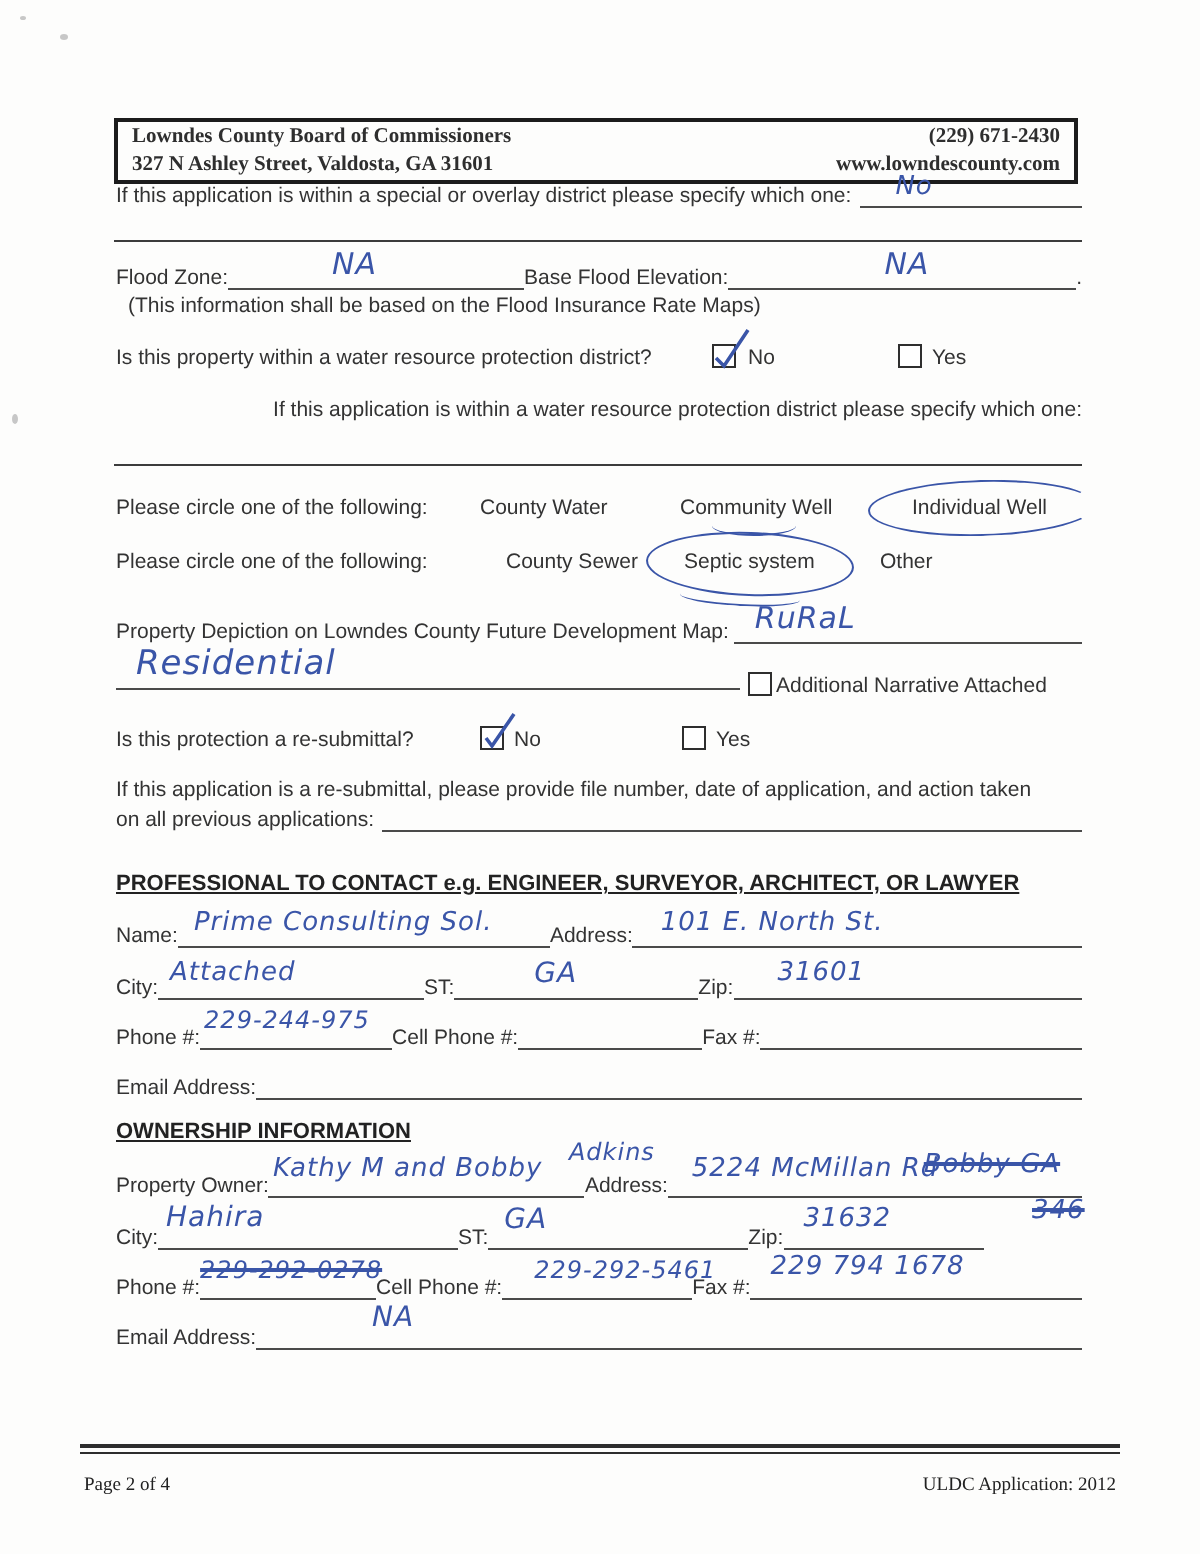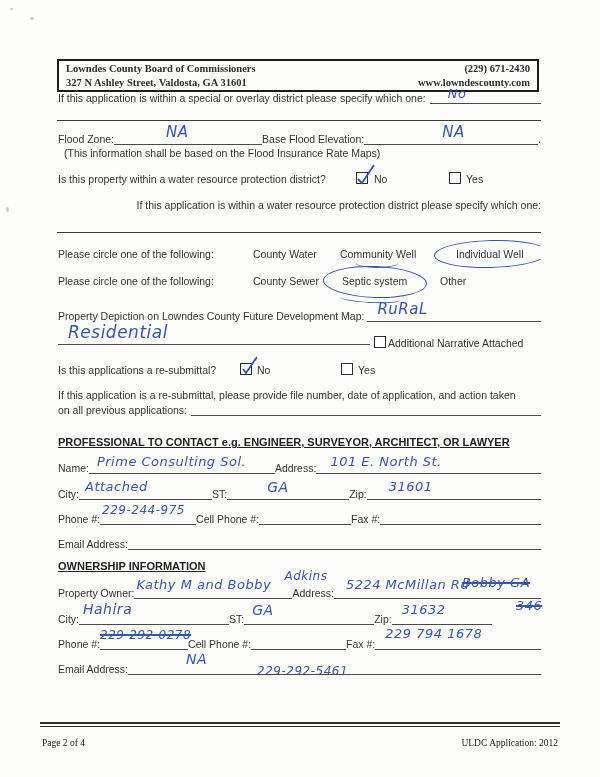--- a/index.html
+++ b/index.html
@@ -85,21 +85,21 @@
   <span class="abs line" style="left:466px;top:173px;">Yes</span>
 
   <div class="abs row line" style="top:199px;flex-direction:column;">
     <span class="lbl">If this application is within a water resource protection district please specify which one:</span>
     <span class="blank" style="flex:1;margin-left:3px;"></span>
   </div>
 
   <div class="abs hr" style="top:232px;"></div>
 
   <div class="abs line" style="left:58px;top:248px;">Please circle one of the following:</div>
-  <span class="abs line" style="left:253px;top:248px;">County Water</span>
+  <span class="abs line" style="left:240px;top:248px;">County Water</span>
   <span class="abs line" style="left:340px;top:248px;">Community Well</span>
   <span class="abs line" style="left:456px;top:248px;">Individual Well</span>
   <div class="circle" style="left:434px;top:240px;width:112px;height:26px;transform:rotate(-1.5deg);border-right-color:transparent;"></div>
   <div class="abs" style="left:356px;top:258px;width:42px;height:9px;border-bottom:1.6px solid #3a55a8;border-radius:50%;"></div>
 
   <div class="abs line" style="left:58px;top:275px;">Please circle one of the following:</div>
   <span class="abs line" style="left:253px;top:275px;">County Sewer</span>
   <span class="abs line" style="left:342px;top:275px;">Septic system</span>
   <span class="abs line" style="left:440px;top:275px;">Other</span>
   <div class="circle" style="left:323px;top:266px;width:102px;height:30px;transform:rotate(2deg);"></div>
@@ -110,21 +110,21 @@
     <span class="blank" style="flex:1;margin-left:3px;">
       <span class="hw" style="position:absolute;left:10px;top:-8px;font-size:15px;">RuRaL</span>
     </span>
   </div>
   <div class="abs blank" style="left:58px;top:331px;width:312px;">
     <span class="hw" style="position:absolute;left:10px;top:-9px;font-size:17px;">Residential</span>
   </div>
   <span class="cb" style="left:374px;top:336px;"></span>
   <span class="abs line" style="left:388px;top:337px;">Additional Narrative Attached</span>
 
-  <div class="abs line" style="left:58px;top:364px;">Is this applications a re-submittal?</div>
+  <div class="abs line" style="left:58px;top:364px;">Is this protection a re-submittal?</div>
   <span class="cb" style="left:240px;top:363px;">
     <svg width="20" height="22" viewBox="0 0 20 22" style="left:-1px;top:-10px;">
       <polyline points="3,15 6,19 17,3" fill="none" stroke="#3a55a8" stroke-width="1.8"></polyline>
     </svg>
   </span>
   <span class="abs line" style="left:257px;top:364px;">No</span>
   <span class="cb" style="left:341px;top:363px;"></span>
   <span class="abs line" style="left:358px;top:364px;">Yes</span>
 
   <div class="abs line" style="left:58px;top:389px;width:484px;">If this application is a re-submittal, please provide file number, date of application, and action taken</div>
@@ -208,21 +208,21 @@
     </span>
   </div>
 
   <div class="abs row line" style="top:636px;">
     <span class="lbl">Phone #:</span>
     <span class="blank" style="width:88px;">
       <span class="hw strike" style="position:absolute;left:0px;top:-8px;font-size:12px;">229-292-0278</span>
     </span>
     <span class="lbl">Cell Phone #:</span>
     <span class="blank" style="width:95px;">
-      <span class="hw" style="position:absolute;left:6px;top:-8px;font-size:12px;margin-top:36px;">229-292-5461</span>
+      <span class="hw" style="position:absolute;left:16px;top:-8px;font-size:12px;">229-292-5461</span>
     </span>
     <span class="lbl">Fax #:</span>
     <span class="blank" style="flex:1;">
       <span class="hw" style="position:absolute;left:10px;top:-10px;font-size:13px;">229 794 1678</span>
     </span>
   </div>
 
   <div class="abs row line" style="top:661px;">
     <span class="lbl">Email Address:</span>
     <span class="blank" style="flex:1;">

